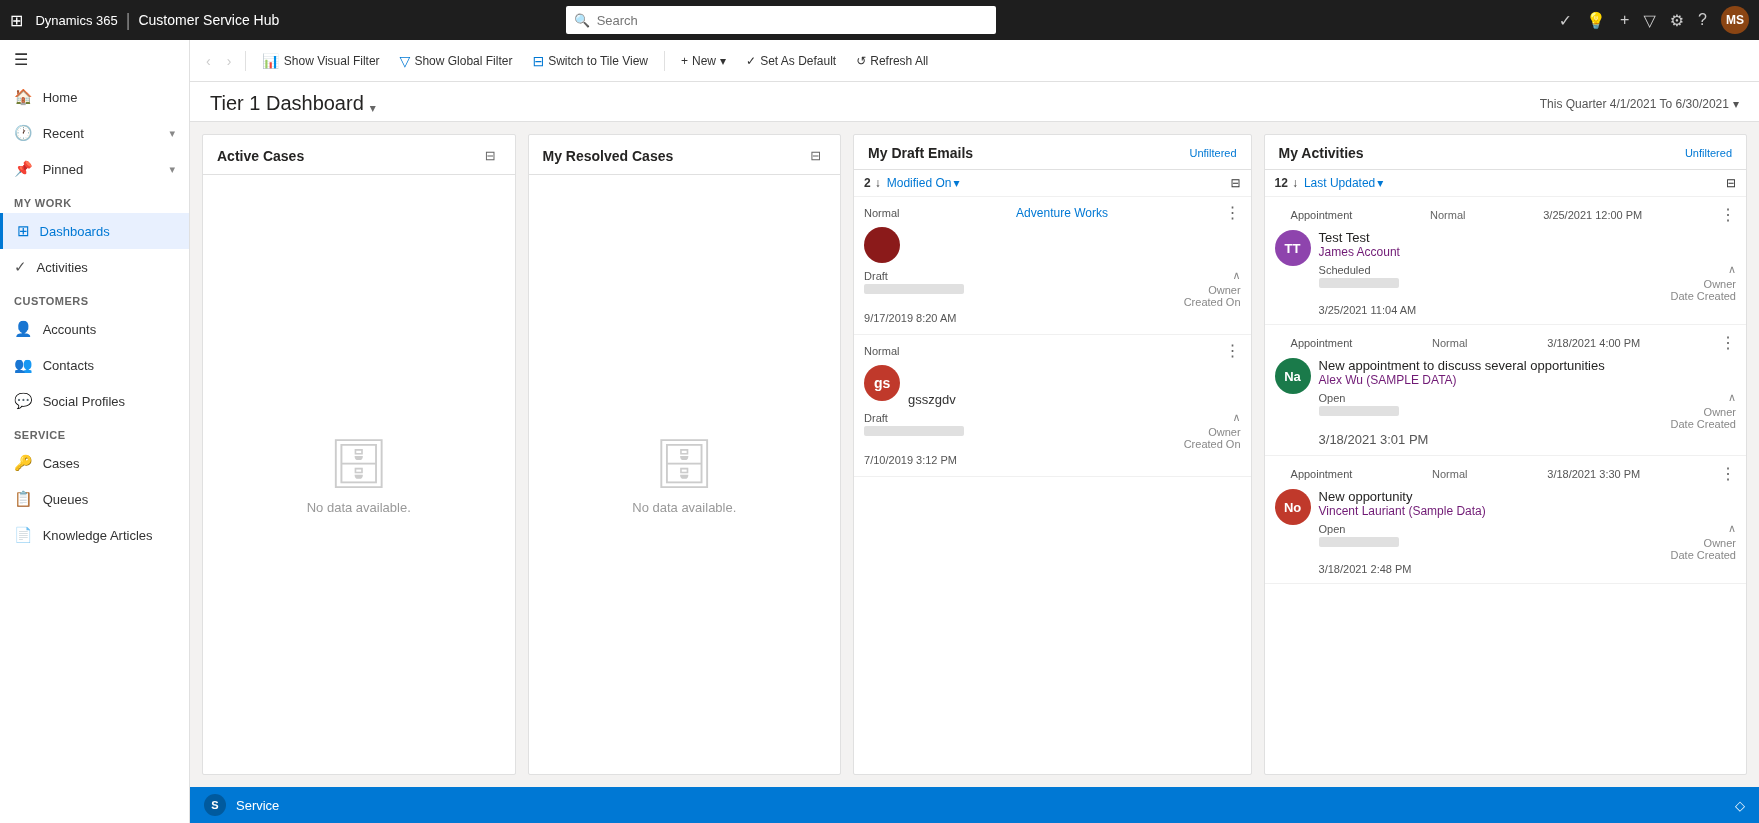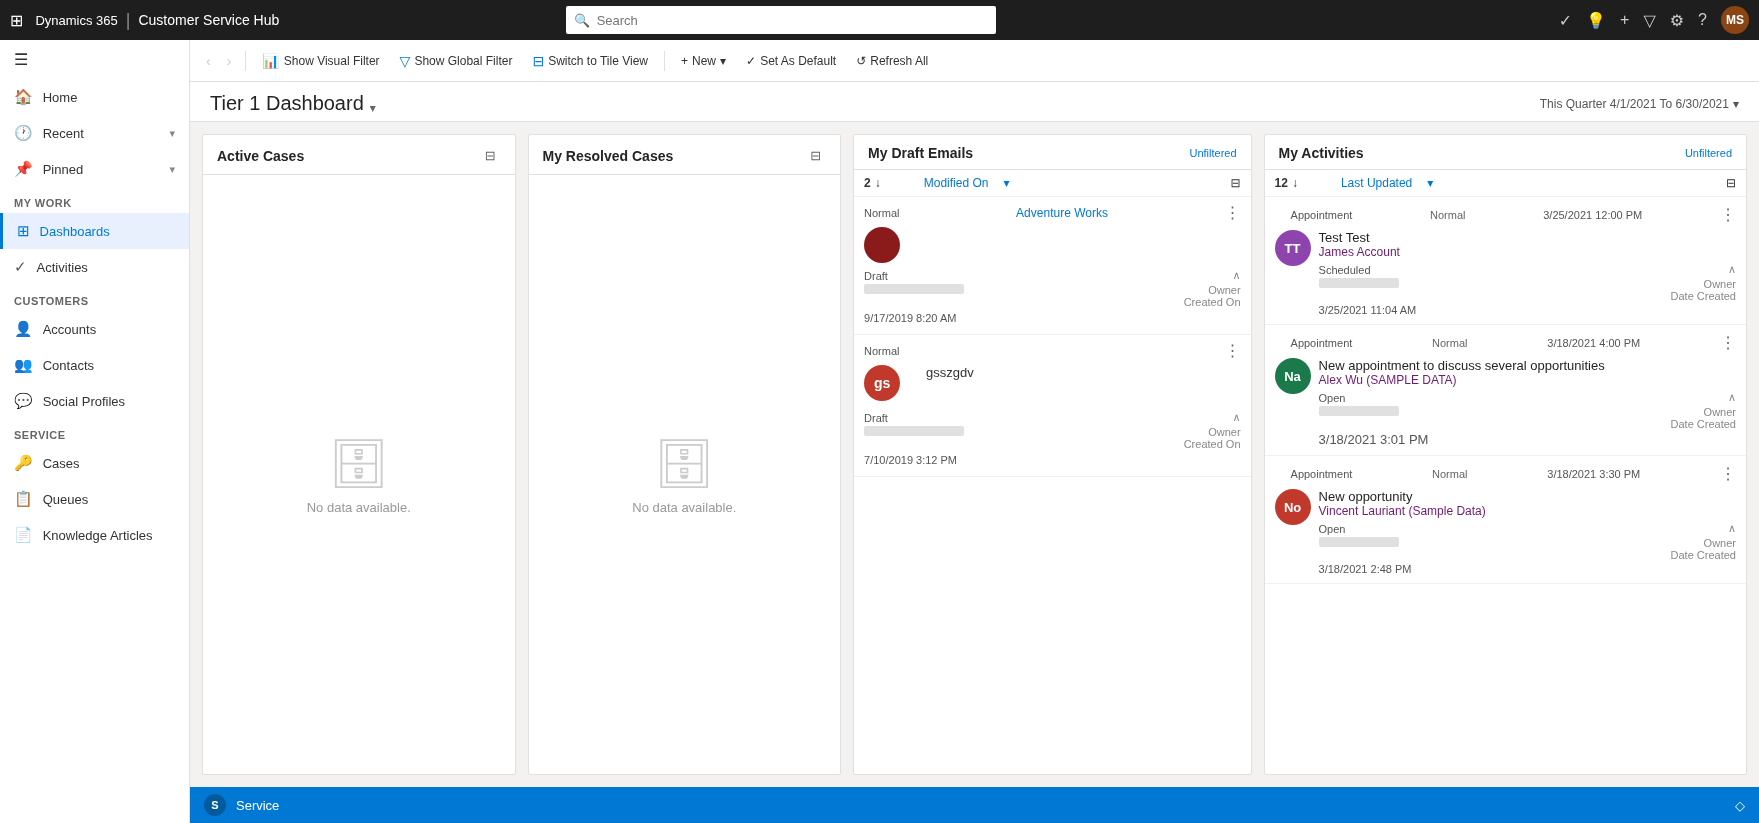--- a/index.html
+++ b/index.html
@@ -137,21 +137,21 @@
     
     .draft-emails-panel { flex: 1.4; }
     .sort-bar {
       display: flex; align-items: center; gap: 6px;
       padding: 6px 10px;
       border-bottom: 1px solid #f0f0f0;
       font-size: 12px;
       color: #333;
     }
     .sort-count { display: flex; align-items: center; gap: 4px; font-weight: 600; }
-    .sort-field { color: #0078d4; cursor: pointer; display: flex; align-items: center; gap: 15px; margin-left: 37px; }
+    .sort-field { color: #0078d4; cursor: pointer; display: flex; align-items: center; gap: 2px; }
     .sort-bar-right { margin-left: auto; }
     .email-item {
       border-bottom: 1px solid #f0f0f0;
       padding: 8px 10px;
     }
     .email-item-header { display: flex; align-items: center; justify-content: space-between; margin-bottom: 6px; }
     .email-item-type { font-size: 11px; color: #555; }
     .email-item-account { font-size: 12px; color: #0078d4; cursor: pointer; }
     .email-item-more { background: none; border: none; cursor: pointer; font-size: 16px; color: #666; line-height: 1; }
     .email-avatar {
@@ -421,21 +421,21 @@
           <div class="email-meta-row">
             <span>9/17/2019 8:20 AM</span>
           </div>
         </div>
 
         <div class="email-item">
           <div class="email-item-header">
             <span class="email-item-type">Normal</span>
             <button class="email-item-more">⋮</button>
           </div>
-          <div style="display:flex;align-items:flex-start;gap:26px;margin-bottom:4px;">
+          <div style="display:flex;align-items:flex-end;gap:8px;margin-bottom:4px;">
             <div class="email-avatar" style="background:#c0392b;width:36px;height:36px;flex-shrink:0;">gs</div>
             <span style="font-size:13px;font-weight:500;">gsszgdv</span>
           </div>
           <div class="email-status-row">
             <span class="email-status">Draft</span>
             <button class="email-collapse">∧</button>
           </div>
           <div class="email-meta-row">
             <span class="email-meta-blurred"></span>
             <div class="email-meta-right">

